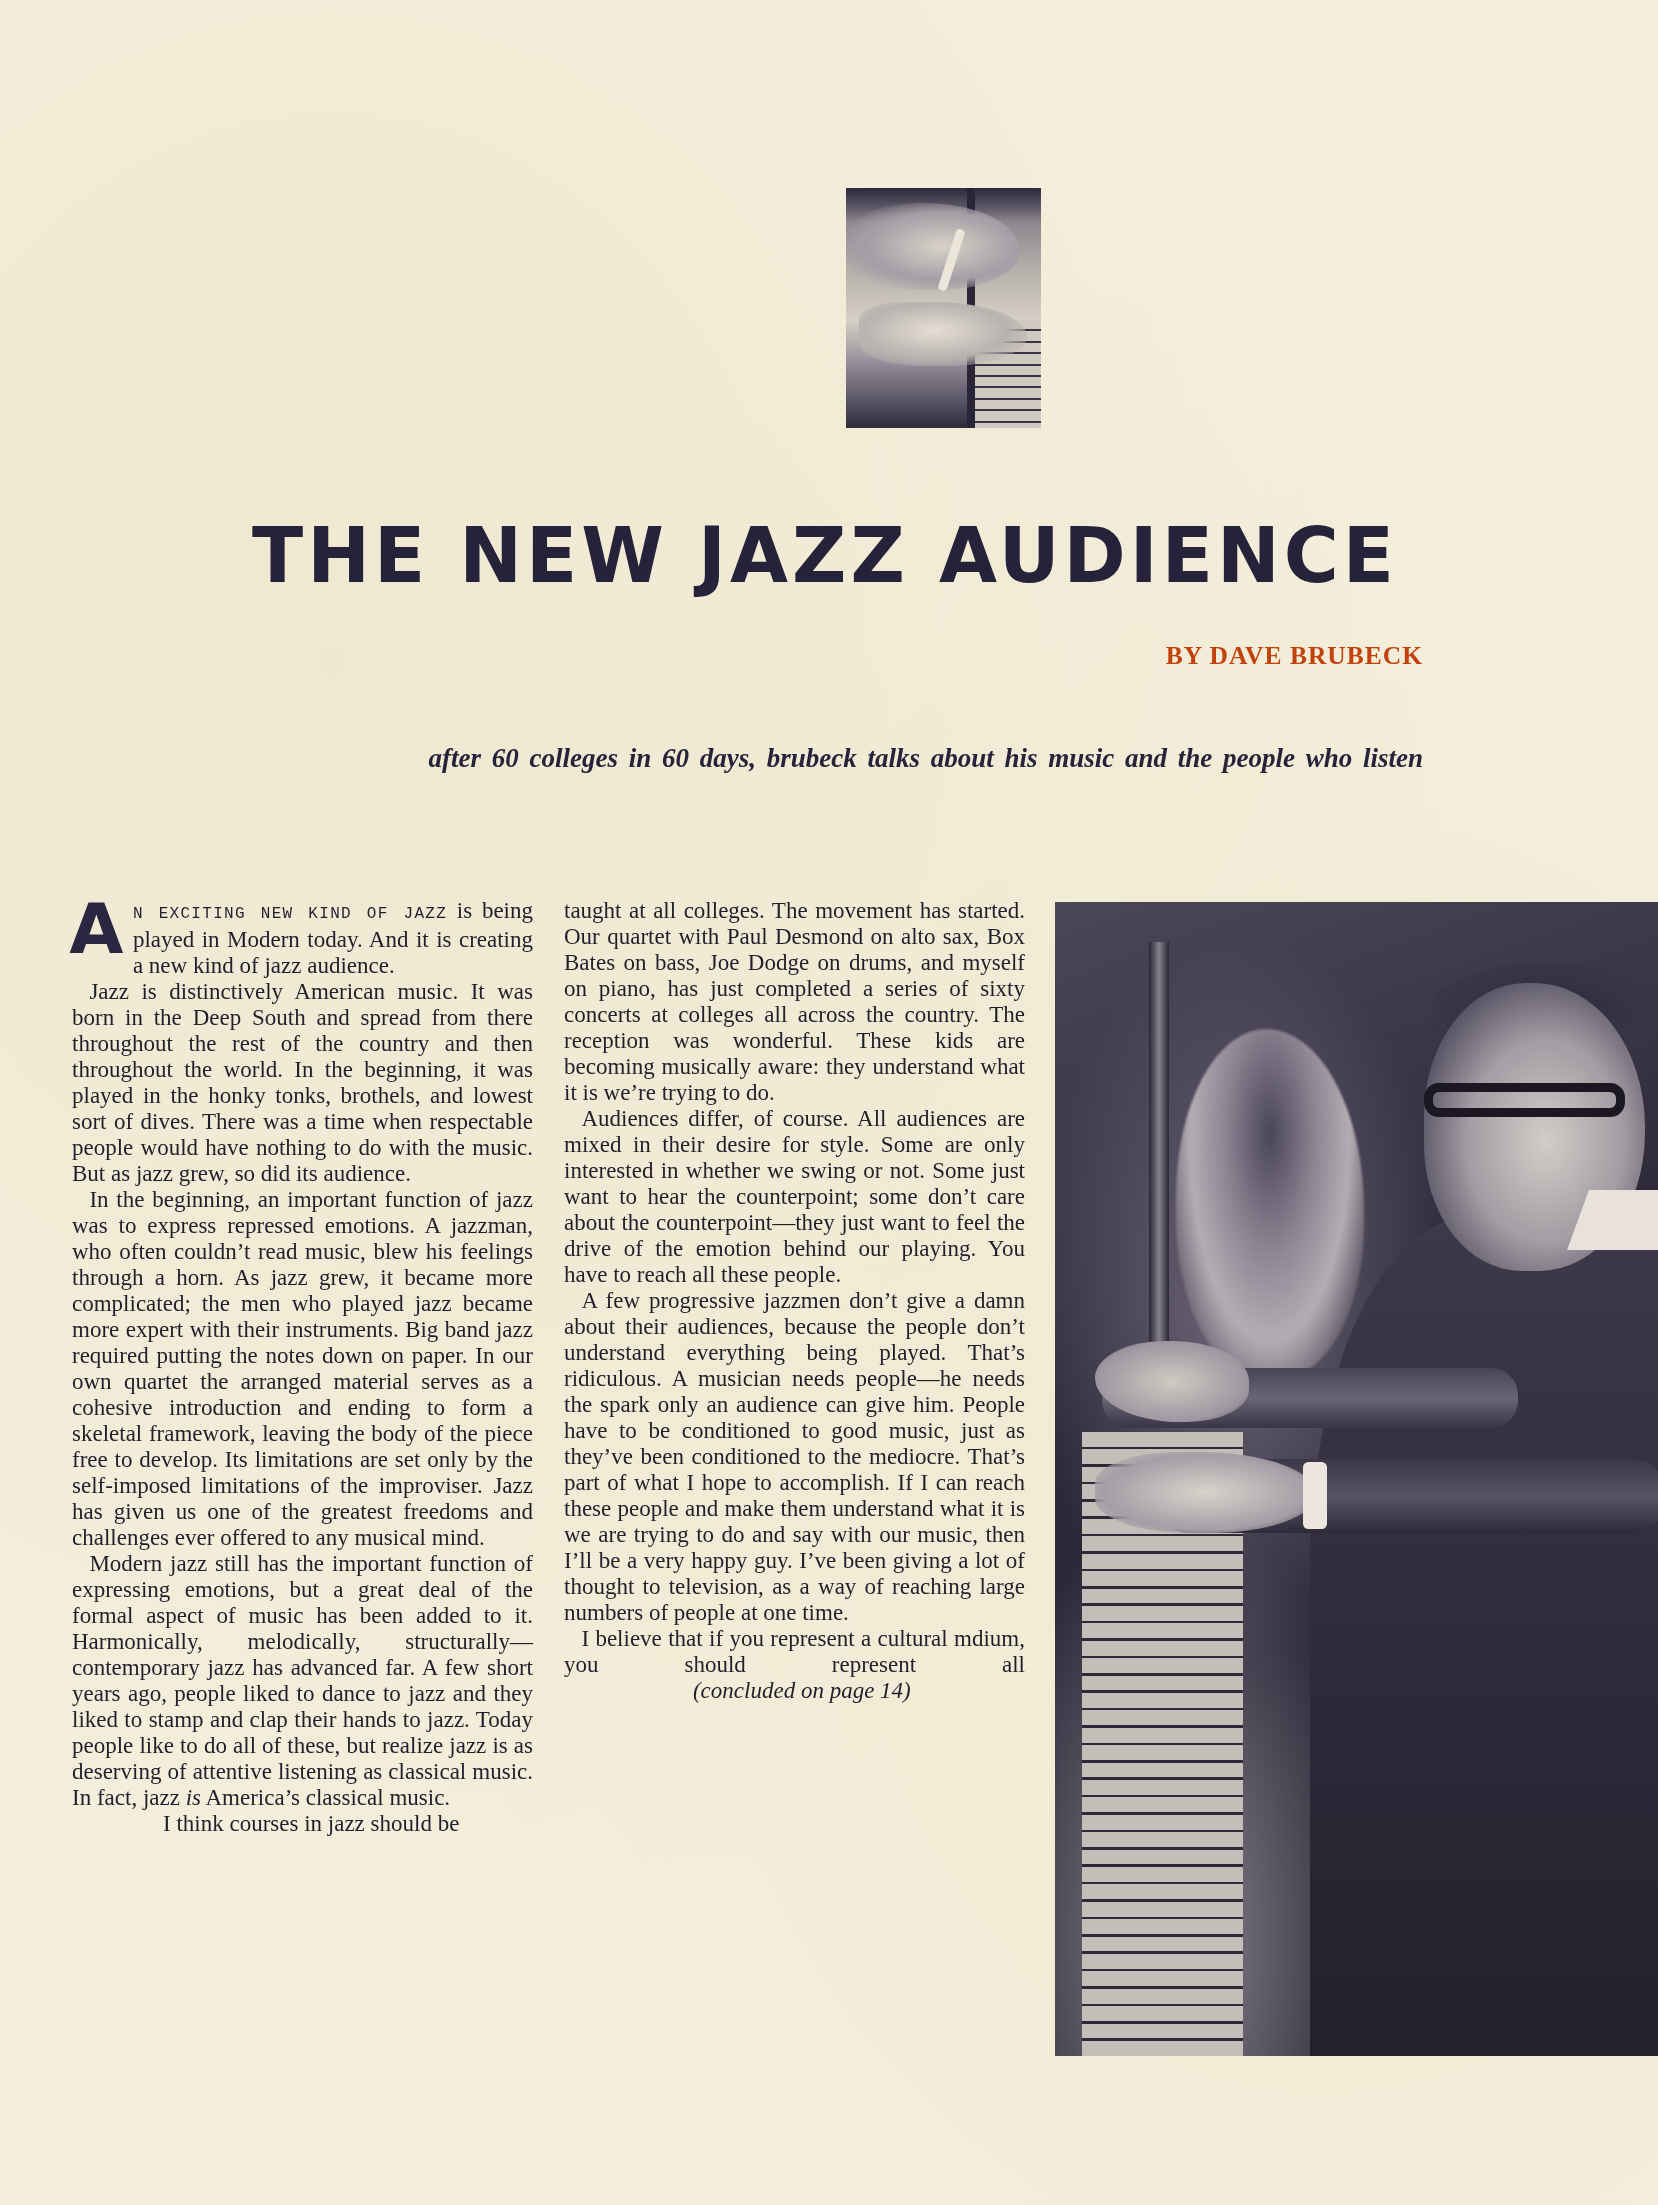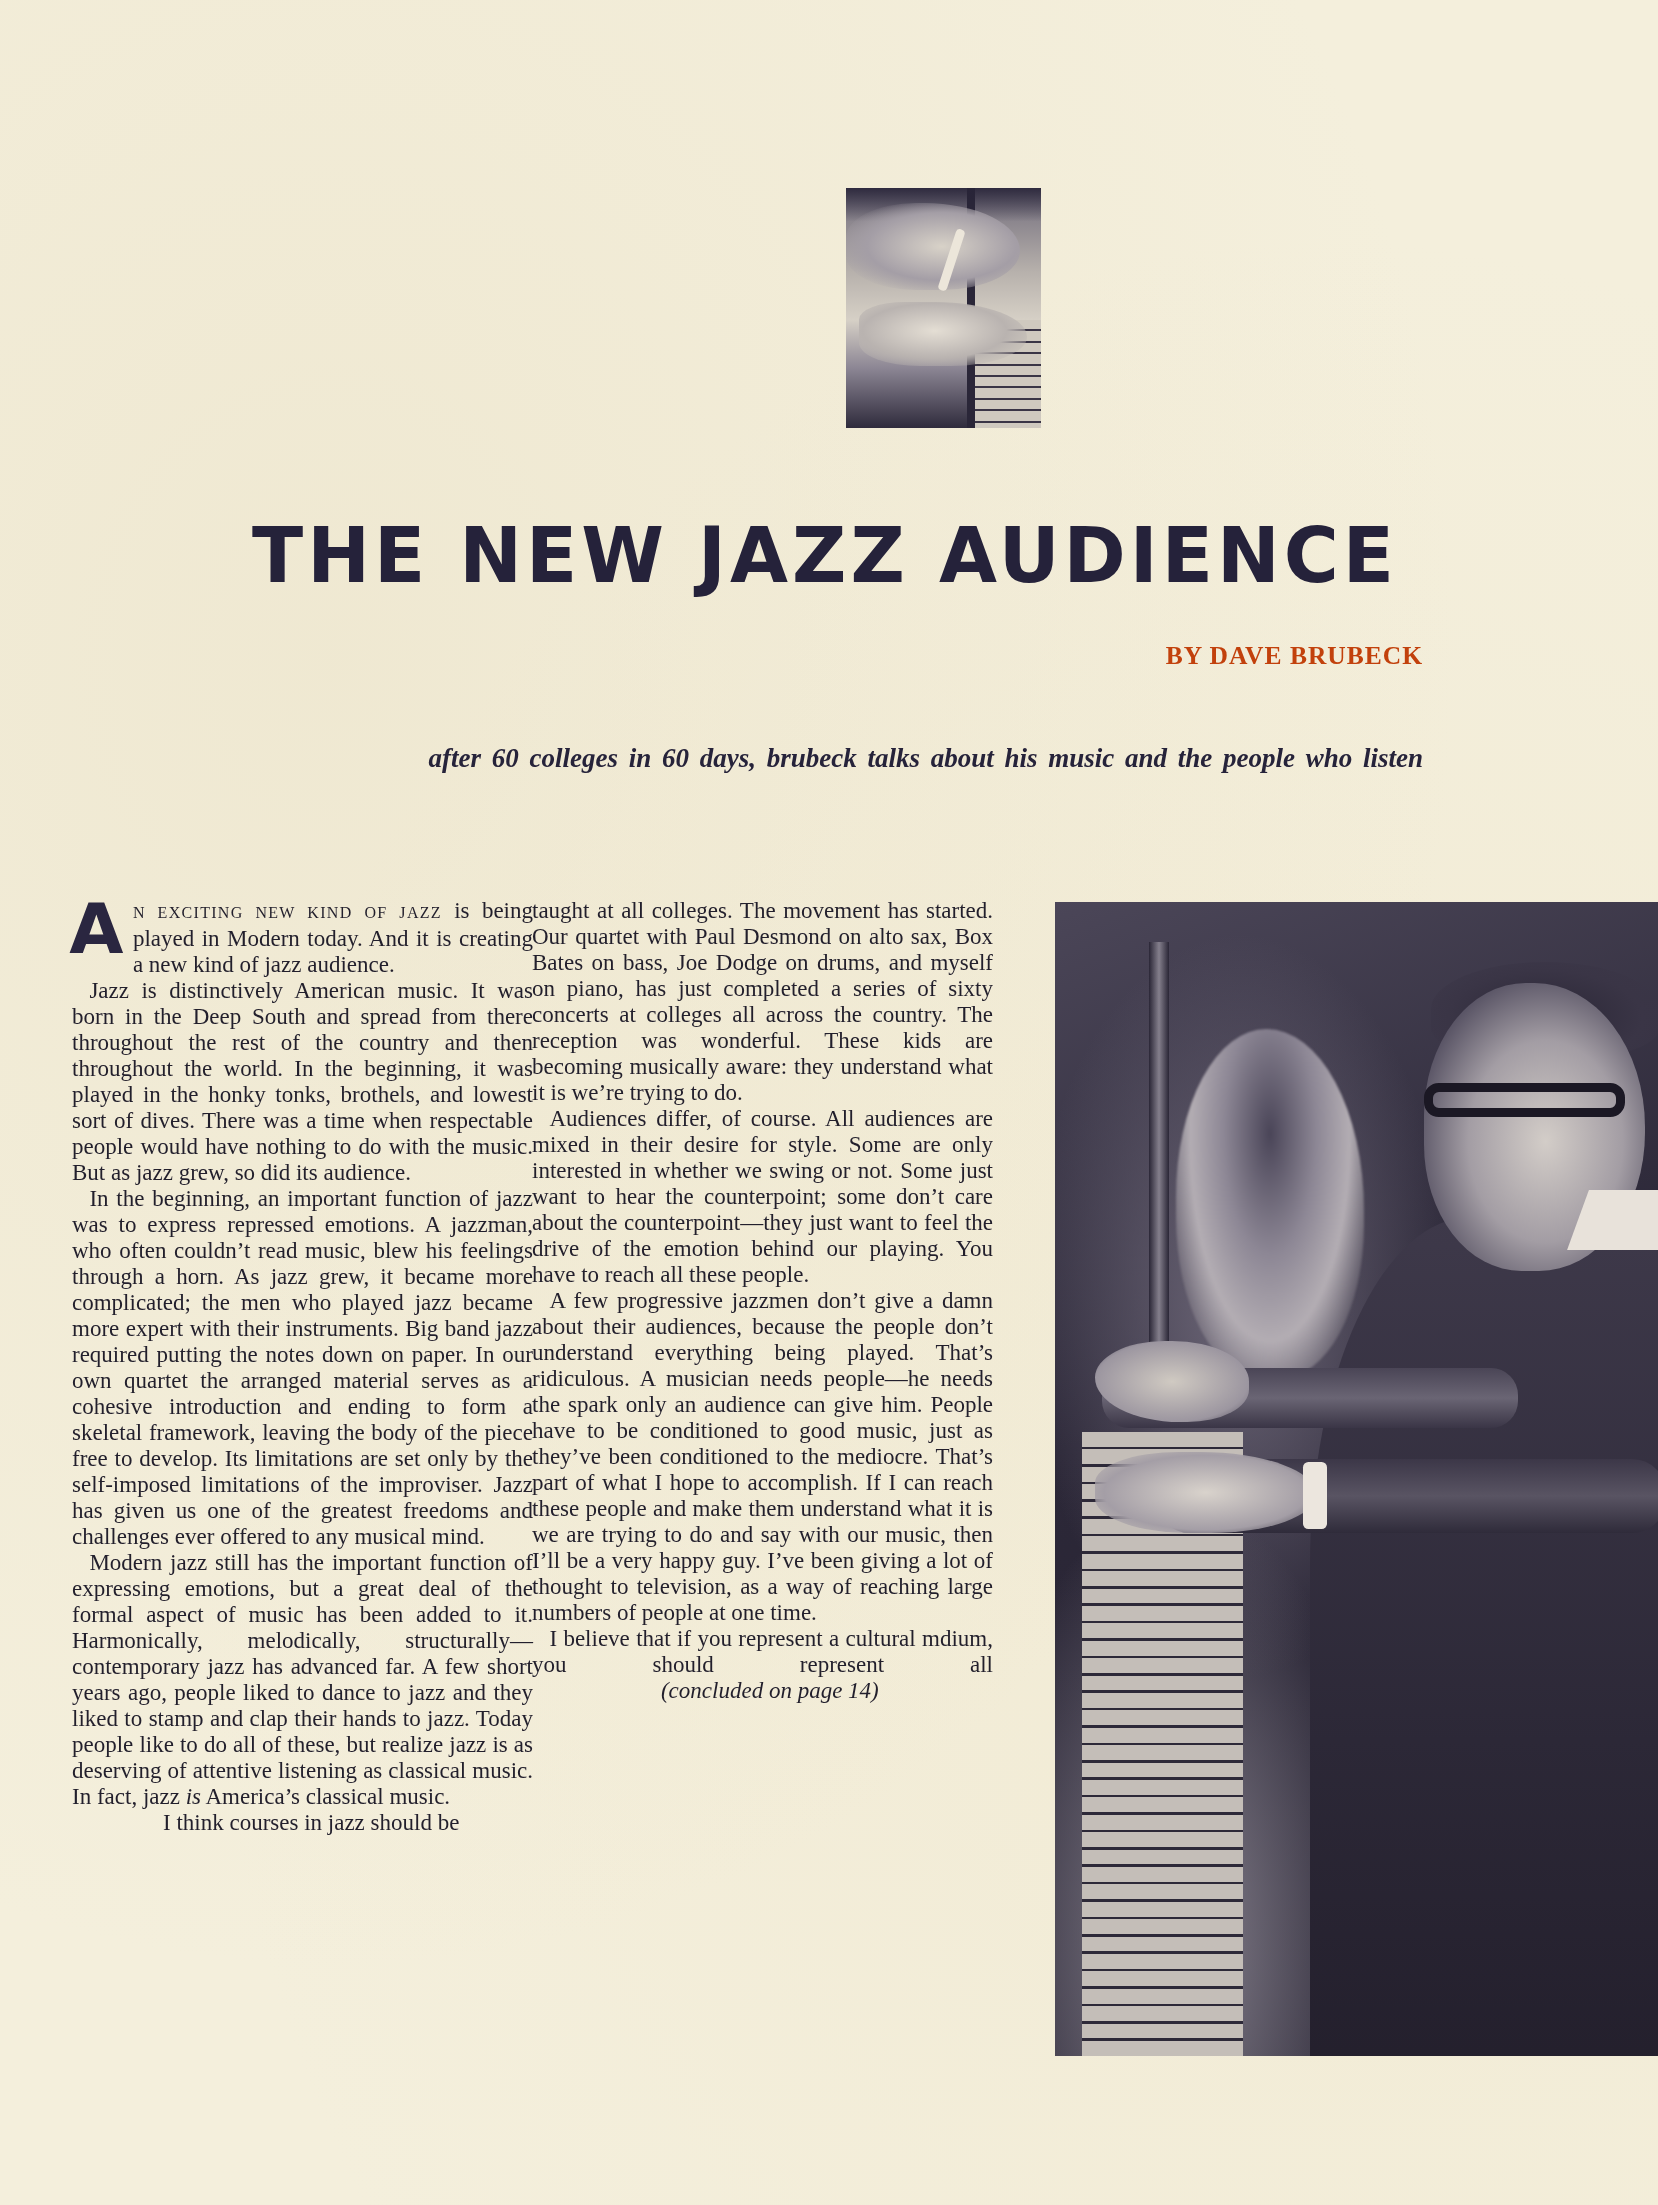--- a/index.html
+++ b/index.html
@@ -59,29 +59,29 @@
     color: #26233a; white-space: nowrap; margin-top: 16px;
   }
 
   
   .col {
     position: absolute; top: 898px; width: 461px;
     font-size: 23px; line-height: 26px; color: #221f2c;
     text-align: justify;
   }
   #col-left { left: 72px; }
-  #col-mid  { left: 532px; }
+  #col-mid  { left: 564px; }
   .col p { margin: 0; text-indent: 17.4px; }
   .col p.noindent { text-indent: 0; }
   .dropcap {
     float: left; font-family: "DejaVu Sans", "Liberation Sans", sans-serif;
     font-weight: bold; font-size: 70px; line-height: 54px;
     margin: 4px 9.4px 0 -2.7px; color: #2a2640;
   }
-  .smallcaps { font-size: 16px; letter-spacing: 1.3px; }
+  .smallcaps { font-size: 16px; letter-spacing: 1.3px; font-family: Liberation Mono, monospace; }
   .continued { text-align: center; font-style: italic; margin: 0; text-indent: 0; padding-right: 2.7px; }
 
   
   #main-photo {
     left: 1055px; top: 902px; width: 617px; height: 1154px; overflow: hidden;
     background:
       radial-gradient(ellipse at 20% 90%, #8a8591 0%, rgba(40,36,52,0) 30%),
       radial-gradient(ellipse at 30% 35%, #6d6778 0%, rgba(35,32,48,0) 35%),
       linear-gradient(160deg, #4b4658 0%, #2c2838 40%, #24202f 100%);
   }

